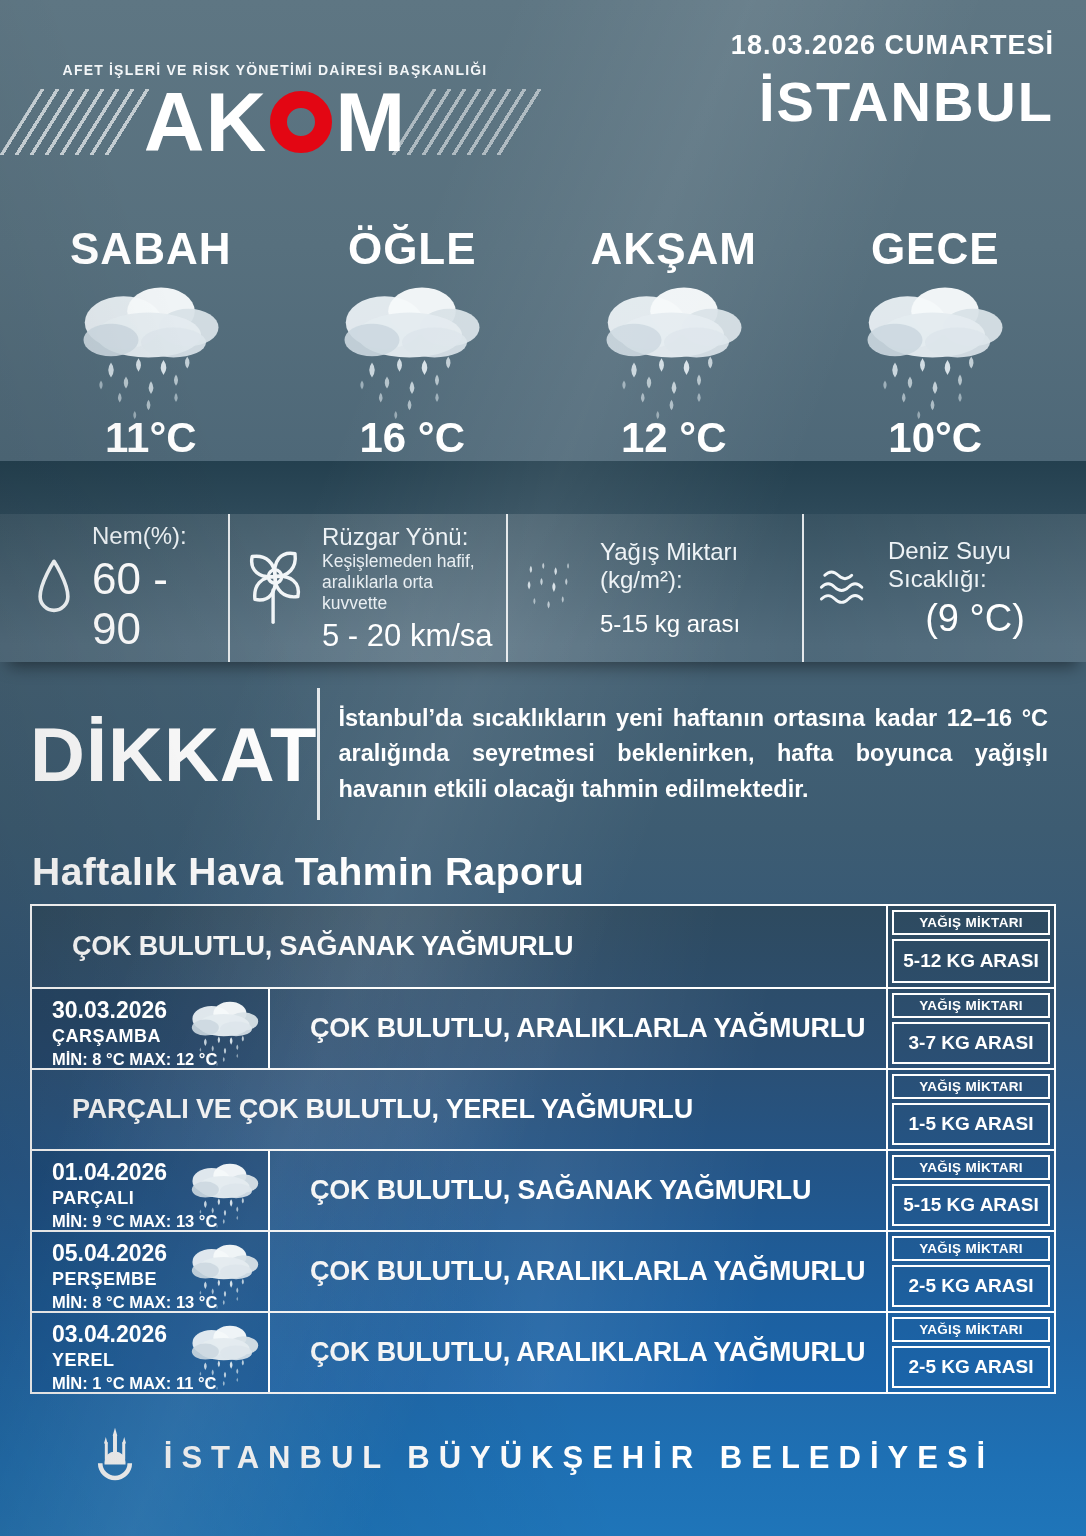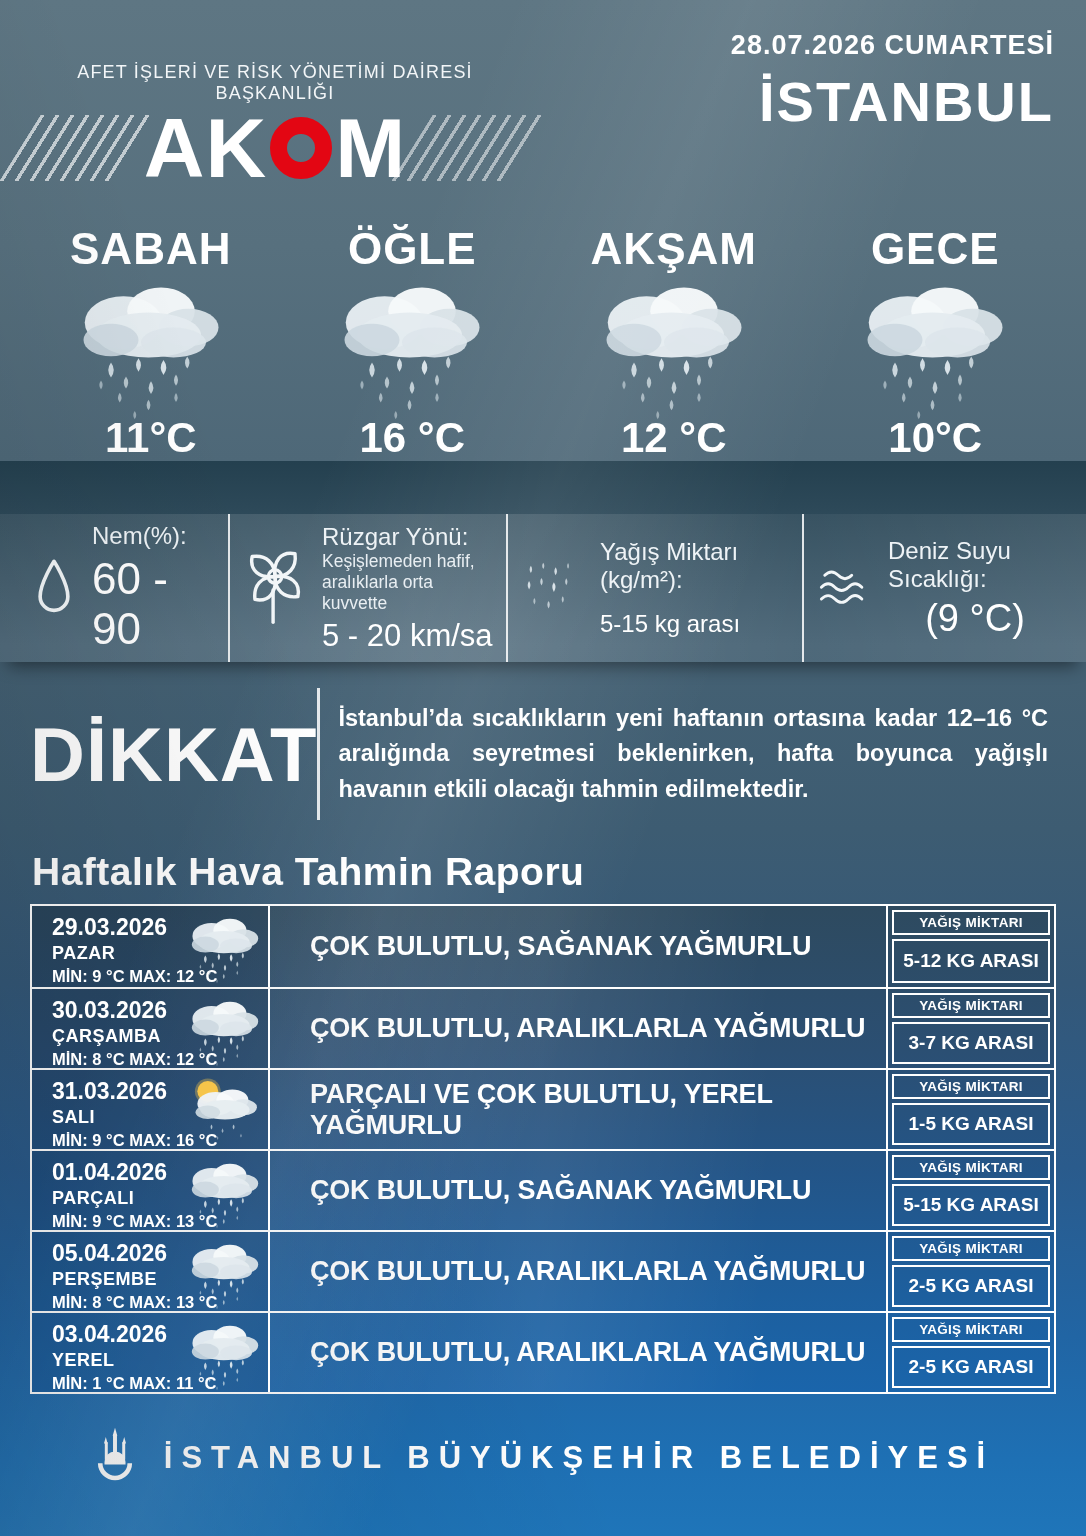--- a/index.html
+++ b/index.html
@@ -18,21 +18,21 @@
   .page::before{
     content:'';position:absolute;inset:0;pointer-events:none;
     background:
       linear-gradient(112deg, rgba(255,255,255,0) 30%, rgba(255,255,255,.08) 44%, rgba(255,255,255,0) 58%),
       linear-gradient(250deg, rgba(0,0,0,0) 62%, rgba(0,0,0,.14) 100%);
   }
 
   
   .top-bar{position:relative;height:200px;flex:none;}
   .logo-block{position:absolute;left:40px;top:62px;width:470px;text-align:center;}
-  .dept{font-size:18px;font-weight:normal;letter-spacing:1.2px;color:#f3f6f8;}
+  .dept{font-size:14px;font-weight:bold;letter-spacing:1.2px;color:#f3f6f8;}
   .logo-row{display:flex;align-items:center;justify-content:center;margin-top:2px;}
   .stripes{width:118px;height:66px;flex:none;
     background:repeating-linear-gradient(to right, rgba(255,255,255,.85) 0 4px, rgba(255,255,255,0) 4px 15px);
     transform:skewX(-32deg);opacity:.75;}
   .stripes.right{opacity:.6;}
   .akom{display:flex;align-items:center;margin:0 6px;font-size:84px;font-weight:700;letter-spacing:1px;line-height:1;color:#fff;justify-content:center;}
   .akom .oring{display:inline-block;width:62px;height:62px;border:17px solid #e30613;border-radius:50%;margin:0 3px;}
   .date-block{position:absolute;right:32px;top:30px;text-align:right;}
   .date-line{font-size:27px;font-weight:800;letter-spacing:1px;}
   .city-line{font-size:56px;font-weight:800;letter-spacing:2px;margin-top:8px;}
@@ -208,21 +208,21 @@
         <div class="stripes left"></div>
         <div class="akom">
           <span>AK</span>
           <span class="oring"></span>
           <span>M</span>
         </div>
         <div class="stripes right"></div>
       </div>
     </div>
     <div class="date-block">
-      <div class="date-line">28.07.2026 CUMARTESİ</div>
+      <div class="date-line">18.03.2026 CUMARTESİ</div>
       <div class="city-line">İSTANBUL</div>
     </div>
   </header>
 
   <section class="periods">
     <div class="period">
       <div class="period-label">SABAH</div>
       <svg class="period-icon">
           <use href="#sym-rain-cloud"></use>
         </svg>
@@ -296,28 +296,20 @@
     <div class="alert-title">DİKKAT</div>
     <div class="alert-divider"></div>
     <p class="alert-text">İstanbul’da sıcaklıkların yeni haftanın ortasına kadar 12–16 °C aralığında seyretmesi beklenirken, hafta boyunca yağışlı havanın etkili olacağı tahmin edilmektedir.</p>
   </section>
 
   <h2 class="weekly-title">Haftalık Hava Tahmin Raporu</h2>
 
   <section class="wtable">
 
     <div class="w-row">
-      <div class="w-date">
-        <div class="d1">29.03.2026</div>
-        <div class="d2">PAZAR</div>
-        <div class="d3">MİN: 9 °C MAX: 12 °C</div>
-        <svg class="w-icon">
-            <use href="#sym-rain-cloud"></use>
-          </svg>
-      </div>
       <div class="w-desc">ÇOK BULUTLU, SAĞANAK YAĞMURLU</div>
       <div class="w-amount">
         <div class="head">YAĞIŞ MİKTARI</div>
         <div class="val">5-12 KG ARASI</div>
       </div>
     </div>
 
     <div class="w-row">
       <div class="w-date">
         <div class="d1">30.03.2026</div>
@@ -328,28 +320,20 @@
           </svg>
       </div>
       <div class="w-desc">ÇOK BULUTLU, ARALIKLARLA YAĞMURLU</div>
       <div class="w-amount">
         <div class="head">YAĞIŞ MİKTARI</div>
         <div class="val">3-7 KG ARASI</div>
       </div>
     </div>
 
     <div class="w-row">
-      <div class="w-date">
-        <div class="d1">31.03.2026</div>
-        <div class="d2">SALI</div>
-        <div class="d3">MİN: 9 °C MAX: 16 °C</div>
-        <svg class="w-icon">
-            <use href="#sym-sun-cloud"></use>
-          </svg>
-      </div>
       <div class="w-desc">PARÇALI VE ÇOK BULUTLU, YEREL YAĞMURLU</div>
       <div class="w-amount">
         <div class="head">YAĞIŞ MİKTARI</div>
         <div class="val">1-5 KG ARASI</div>
       </div>
     </div>
 
     <div class="w-row">
       <div class="w-date">
         <div class="d1">01.04.2026</div>

